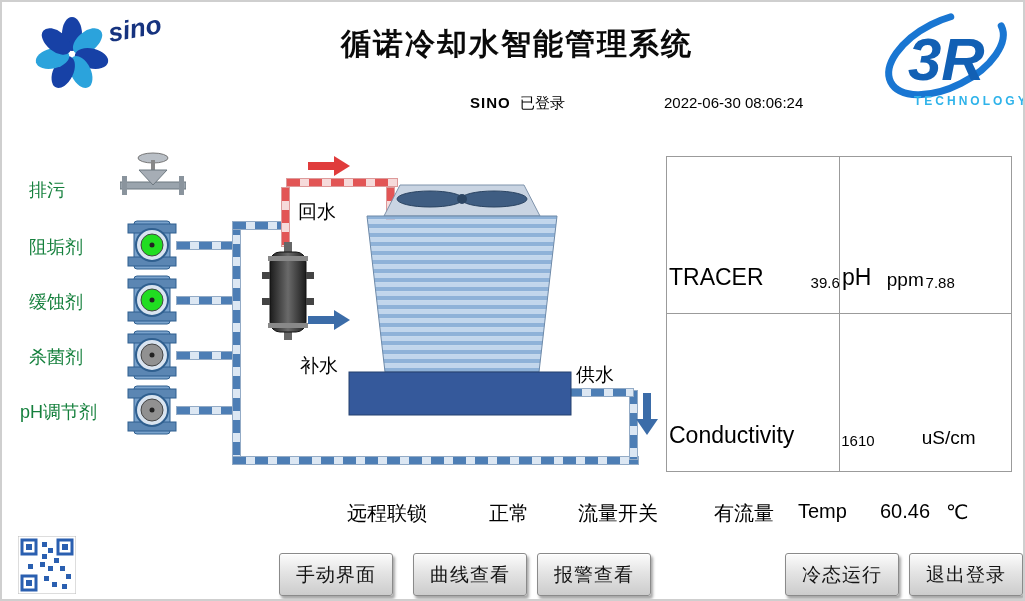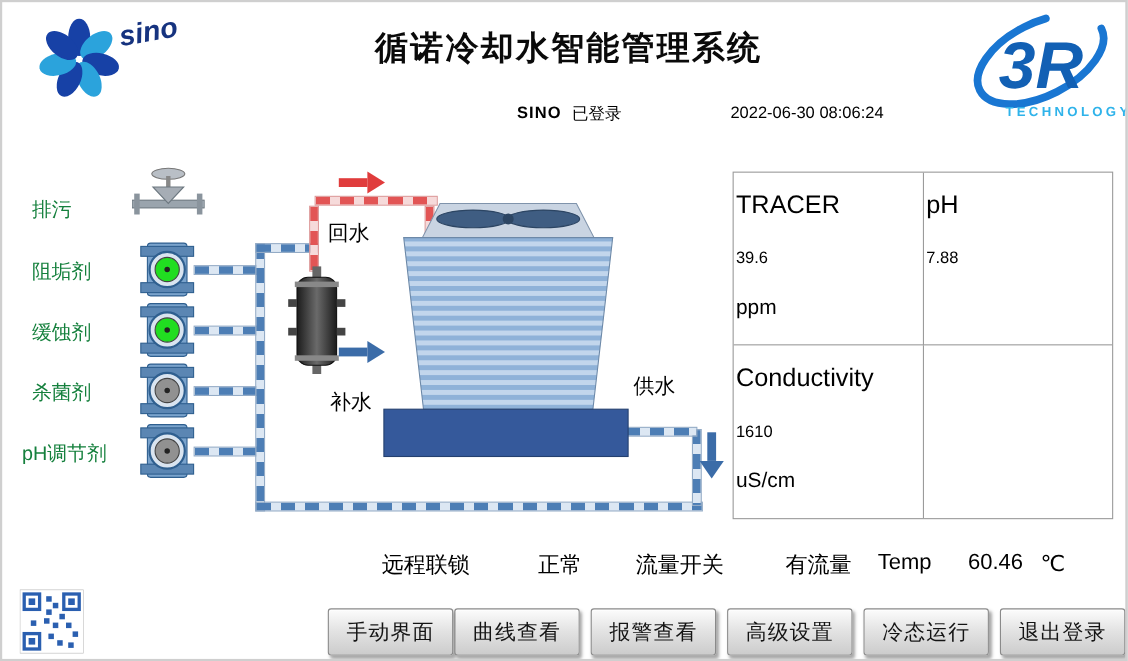--- a/index.html
+++ b/index.html
@@ -38,22 +38,22 @@
   .arr-down .hd { position:absolute; left:0; top:26px; width:0; height:0;
                   border-left:11px solid transparent; border-right:11px solid transparent;
                   border-top:16px solid transparent; }
   .c-red-r  .sh { background:#e03c3c; } .c-red-r  .hd { border-left-color:#e03c3c; }
   .c-blue-r .sh { background:#3b6ca8; } .c-blue-r .hd { border-left-color:#3b6ca8; }
   .c-blue-d .sh { background:#3b6ca8; } .c-blue-d .hd { border-top-color:#3b6ca8; }
 
   .readings { position:absolute; left:664px; top:154px; width:346px; height:316px;
               border:1px solid #9b9b9b; background:#fff; display:grid;
               grid-template-columns:173px 1fr; grid-template-rows:1fr 1fr; }
-  .cell { display:flex; flex-direction:column; align-items:flex-start; justify-content:space-between;
-          padding:16px 2px 22px; }
+  .cell { display:flex; flex-direction:row; align-items:flex-end; justify-content:space-between;
+          padding:16px 2px 22px;gap:47px; }
   .cell.bR { border-right:1px solid #9b9b9b; }
   .cell.bB { border-bottom:1px solid #9b9b9b; }
   .r-name  { font-size:23px; color:#000; white-space:nowrap; }
   .r-value { font-size:15px; color:#000; }
   .r-unit  { font-size:19px; color:#000; min-height:22px; }
 
   .st { position:absolute; top:498px; font-size:20px; color:#000; white-space:nowrap; }
 
   .btn { position:absolute; top:551px; width:114px; height:43px;
          display:flex; align-items:center; justify-content:center;
@@ -212,21 +212,21 @@
     <polygon points="58,33 182,33 198,64 42,64" fill="#c9d4e2" stroke="#7f93ab"></polygon>
     <ellipse cx="88" cy="47" rx="33" ry="8" fill="#3f5d82" stroke="#2c4563"></ellipse>
     <ellipse cx="152" cy="47" rx="33" ry="8" fill="#3f5d82" stroke="#2c4563"></ellipse>
     <circle cx="120" cy="47" r="5" fill="#2c4563"></circle>
     <polygon points="25,64 215,64 197,220 43,220" fill="url(#stripes)" stroke="#6d89a8"></polygon>
     <rect x="7" y="220" width="222" height="43" fill="#35599b" stroke="#24406f"></rect>
   </svg>
 
   <span class="lbl" style="left:296px;top:197px">回水</span>
   <span class="lbl" style="left:298px;top:351px">补水</span>
-  <span class="lbl" style="left:574px;top:336px">供水</span>
+  <span class="lbl" style="left:574px;top:360px">供水</span>
 
   <div class="readings">
     <div class="cell bR bB">
       <div class="r-name">TRACER</div>
       <div class="r-value">39.6</div>
       <div class="r-unit">ppm</div>
     </div>
     <div class="cell bB">
       <div class="r-name">pH</div>
       <div class="r-value">7.88</div>
@@ -262,20 +262,19 @@
     <rect x="22" y="26" width="5" height="5" fill="#2a5fb0"></rect>
     <rect x="10" y="28" width="5" height="5" fill="#2a5fb0"></rect>
     <rect x="30" y="30" width="5" height="5" fill="#2a5fb0"></rect>
     <rect x="42" y="30" width="5" height="5" fill="#2a5fb0"></rect>
     <rect x="48" y="38" width="5" height="5" fill="#2a5fb0"></rect>
     <rect x="26" y="40" width="5" height="5" fill="#2a5fb0"></rect>
     <rect x="34" y="46" width="5" height="5" fill="#2a5fb0"></rect>
     <rect x="44" y="48" width="5" height="5" fill="#2a5fb0"></rect>
   </svg>
 
-  <button class="btn" style="left:296px">手动界面</button>
+  <button class="btn" style="left:277px">手动界面</button>
   <button class="btn" style="left:411px">曲线查看</button>
   <button class="btn" style="left:535px">报警查看</button>
-  <button class="btn" style="left:659px">高级设置</button>
   <button class="btn" style="left:783px">冷态运行</button>
   <button class="btn" style="left:907px">退出登录</button>
 
 </div>
 
 </body></html>

